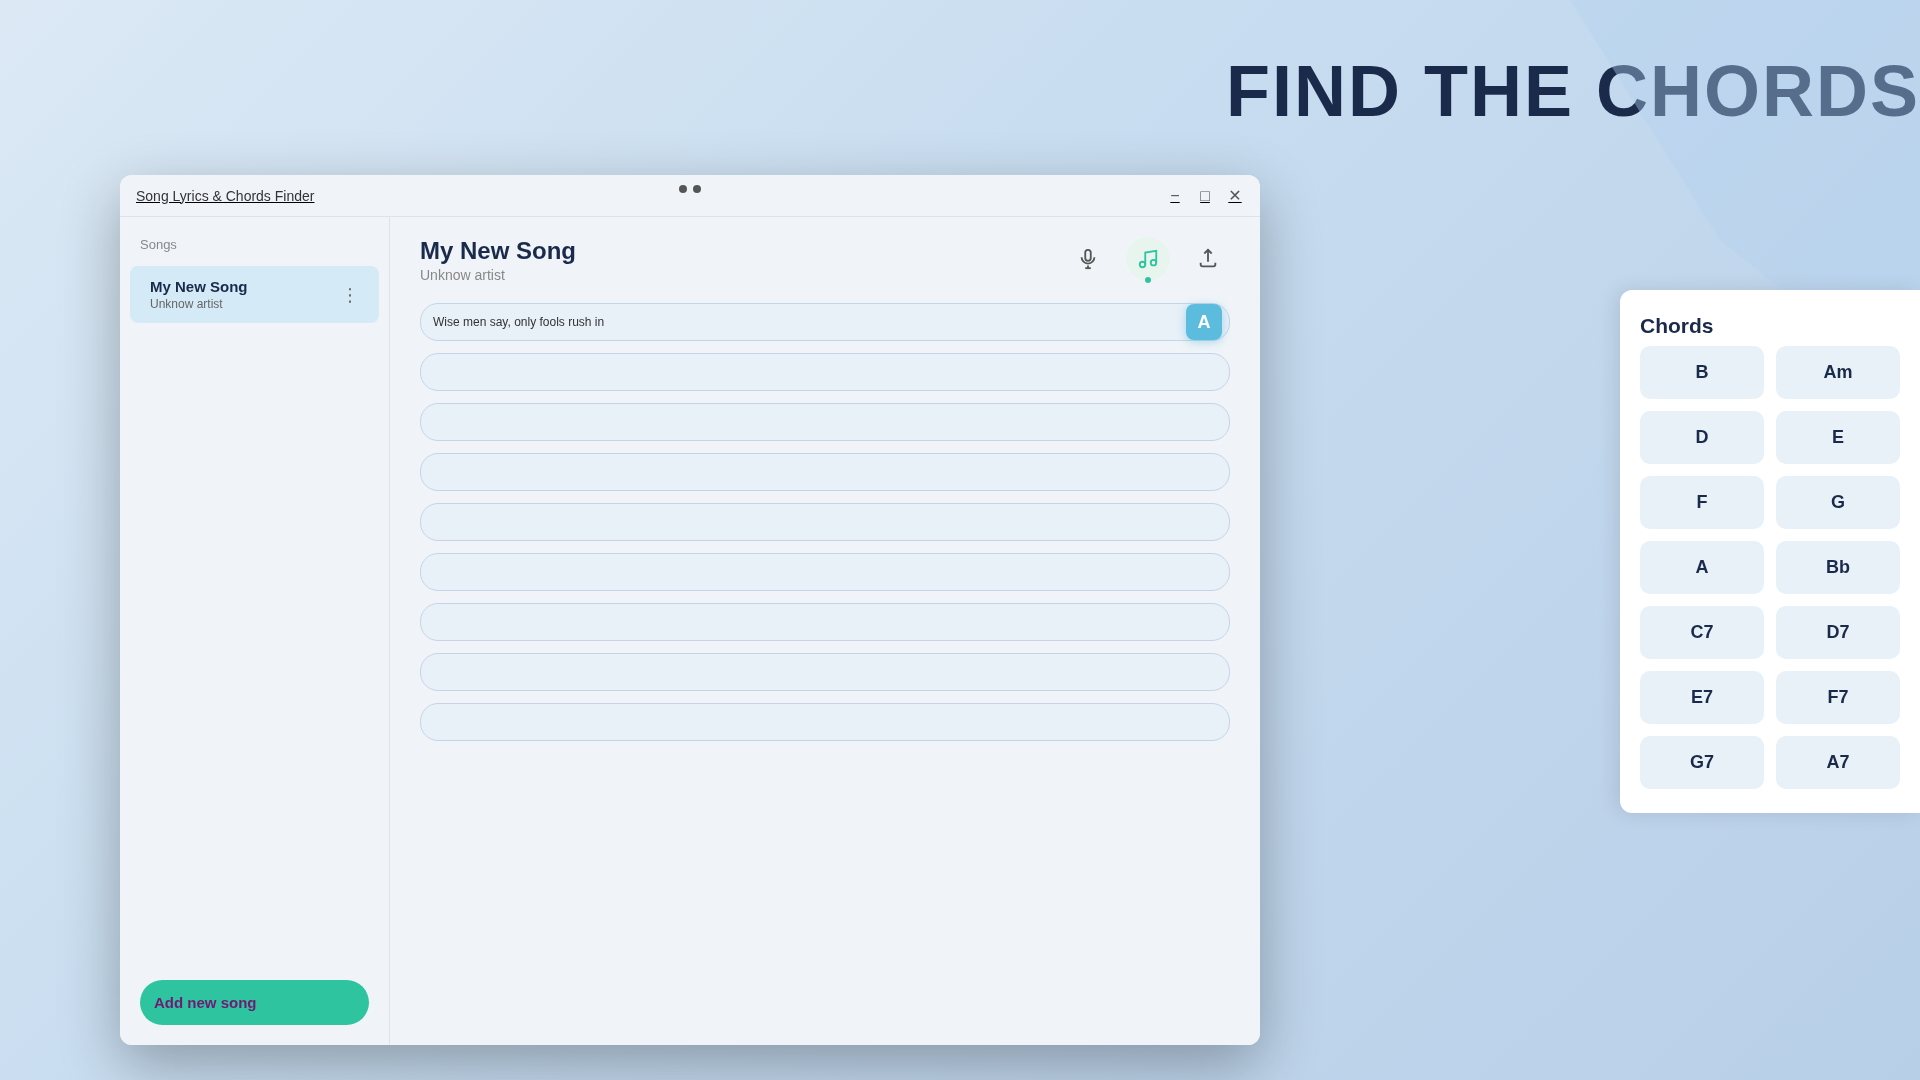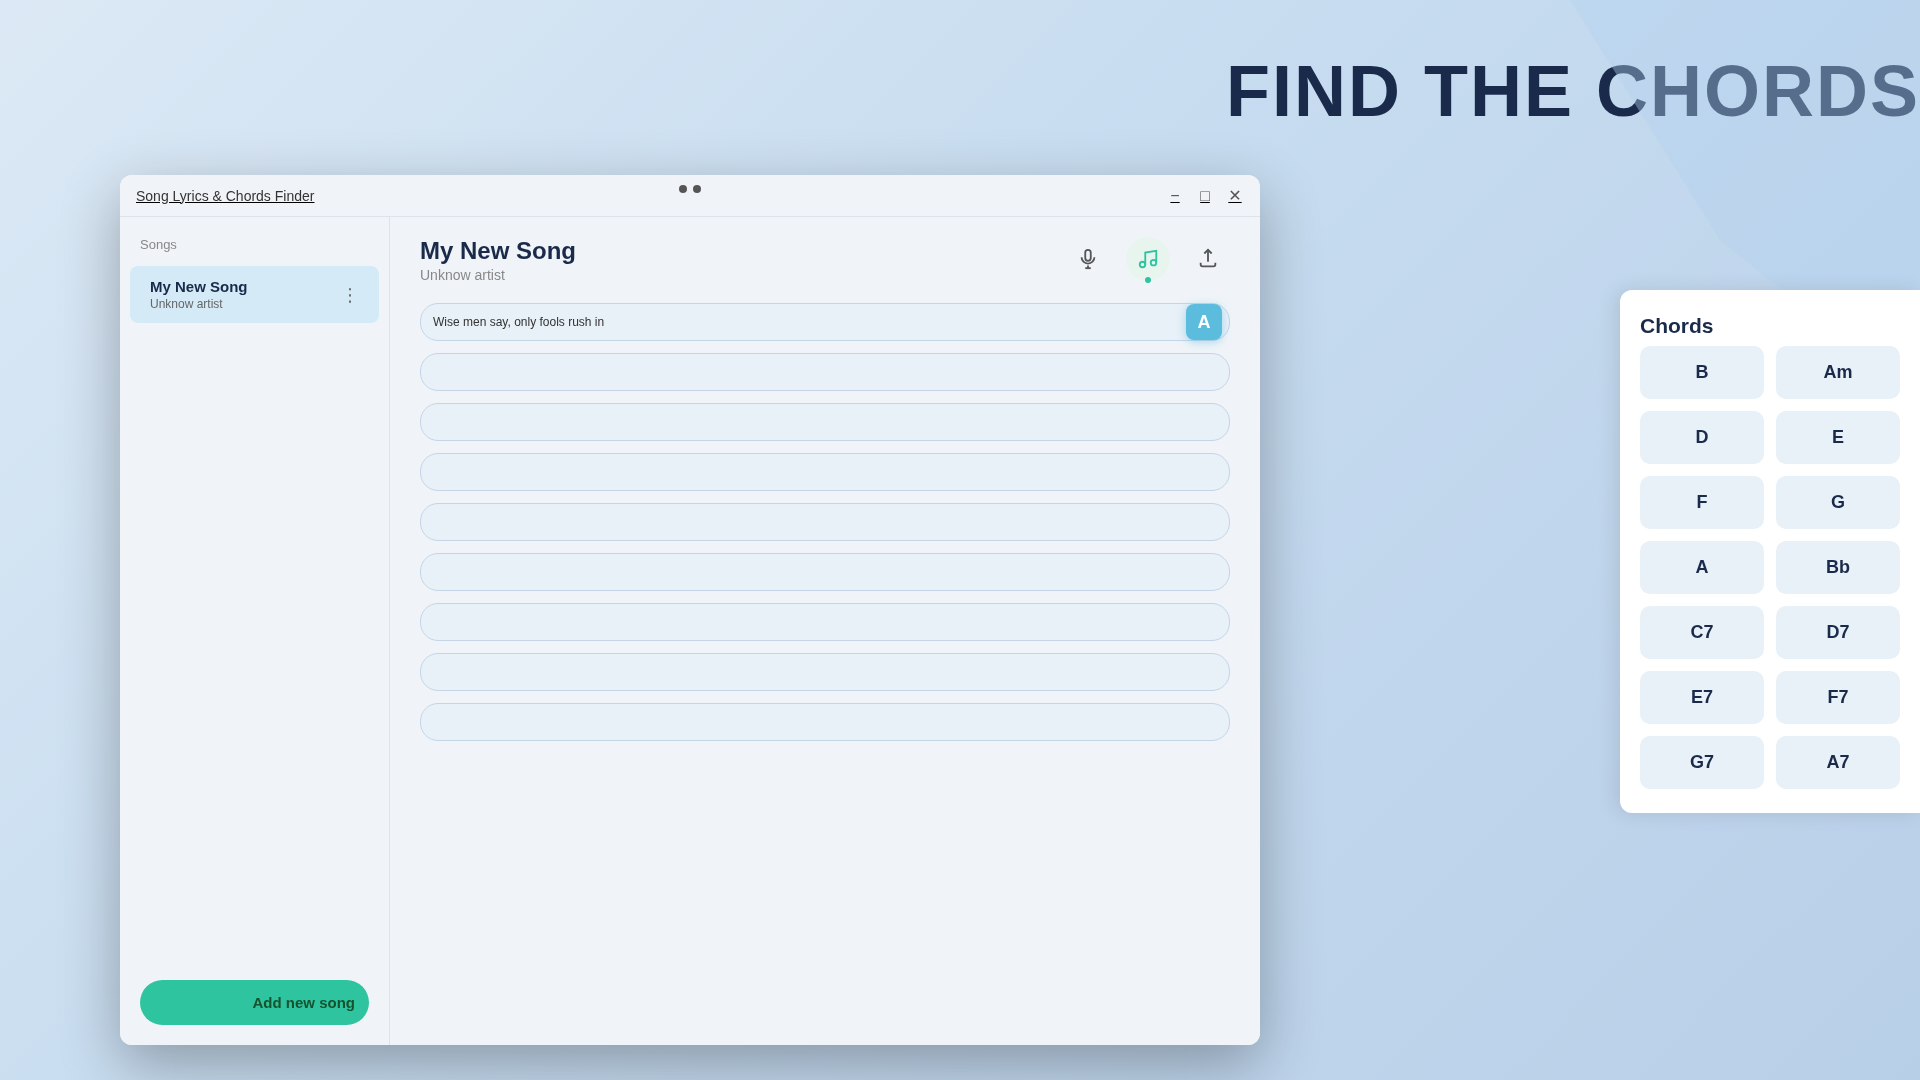--- a/index.html
+++ b/index.html
@@ -168,27 +168,27 @@
 
     .sidebar-bottom {
       margin-top: auto;
       padding: 20px;
     }
 
     .add-song-btn {
       width: 100%;
       padding: 14px;
       background: #2ec4a0;
-      color: #14532d;
+      color: #701a75;
       border: none;
       border-radius: 25px;
       font-size: 15px;
       font-weight: 600;
       cursor: pointer;
-      text-align: right;
+      text-align: left;
     }
 
     
     .main-editor {
       flex: 1;
       background: #f0f4f8;
       display: flex;
       flex-direction: column;
       overflow: hidden;
     }

